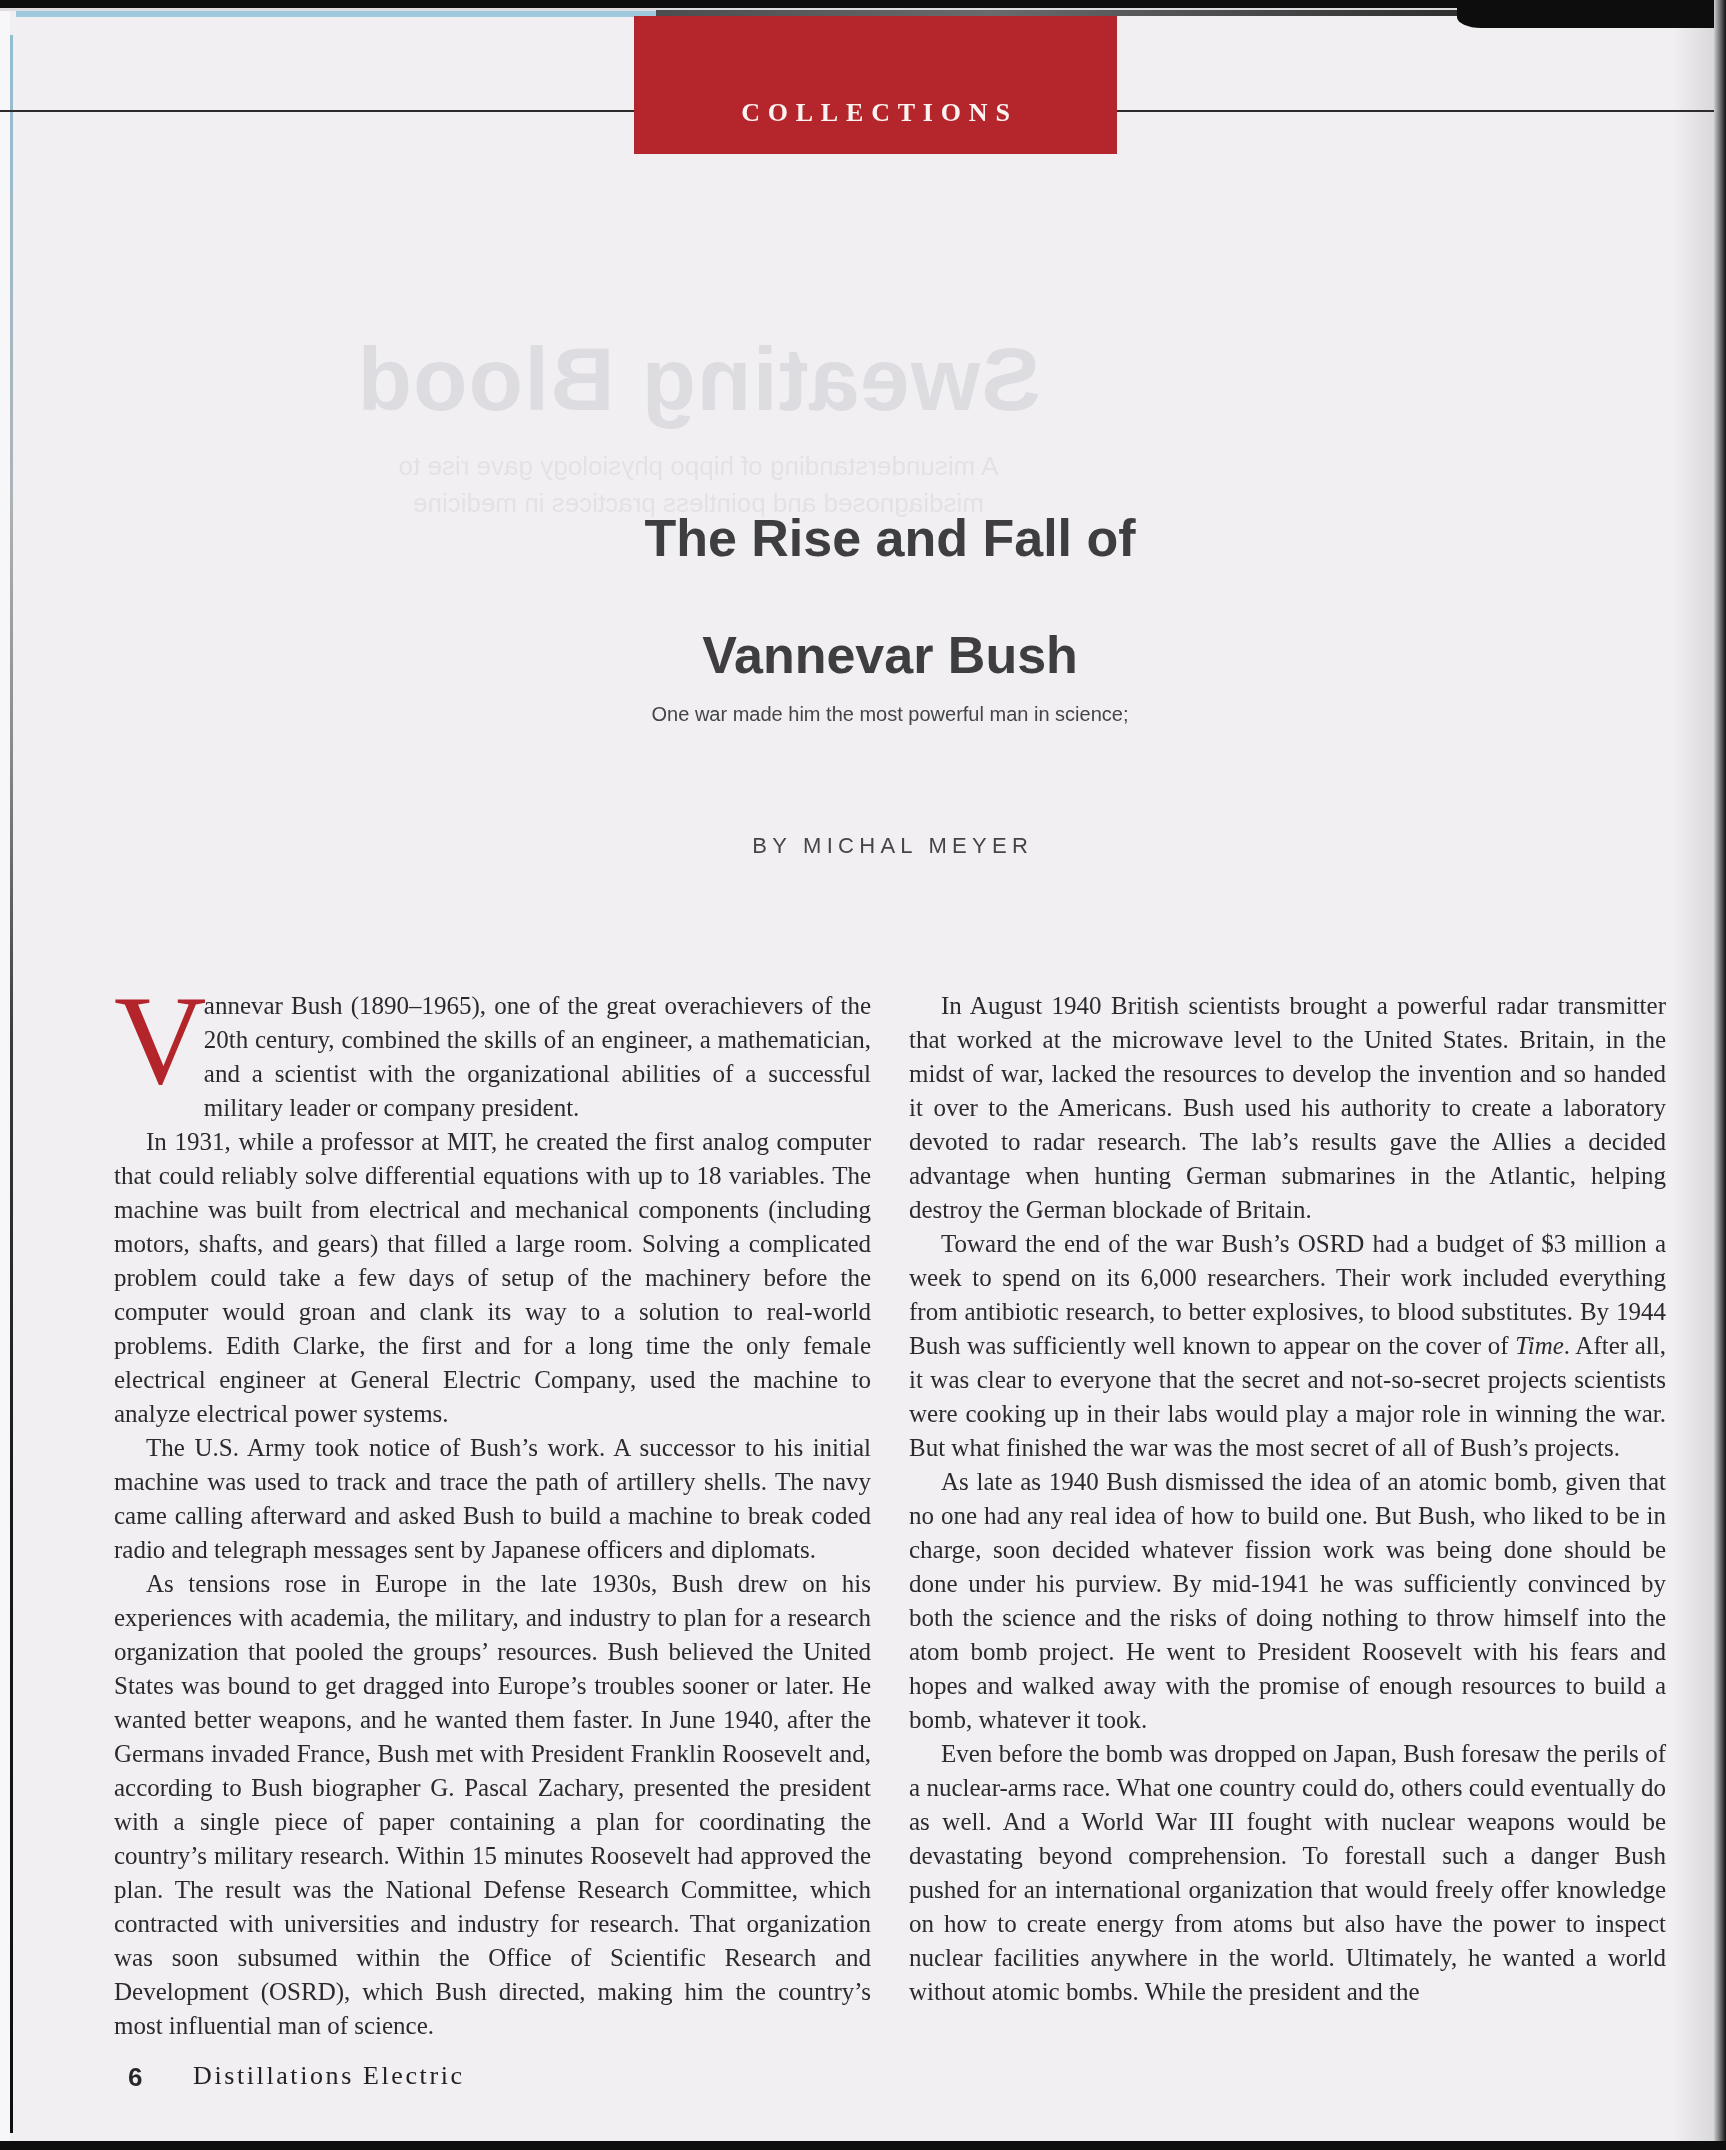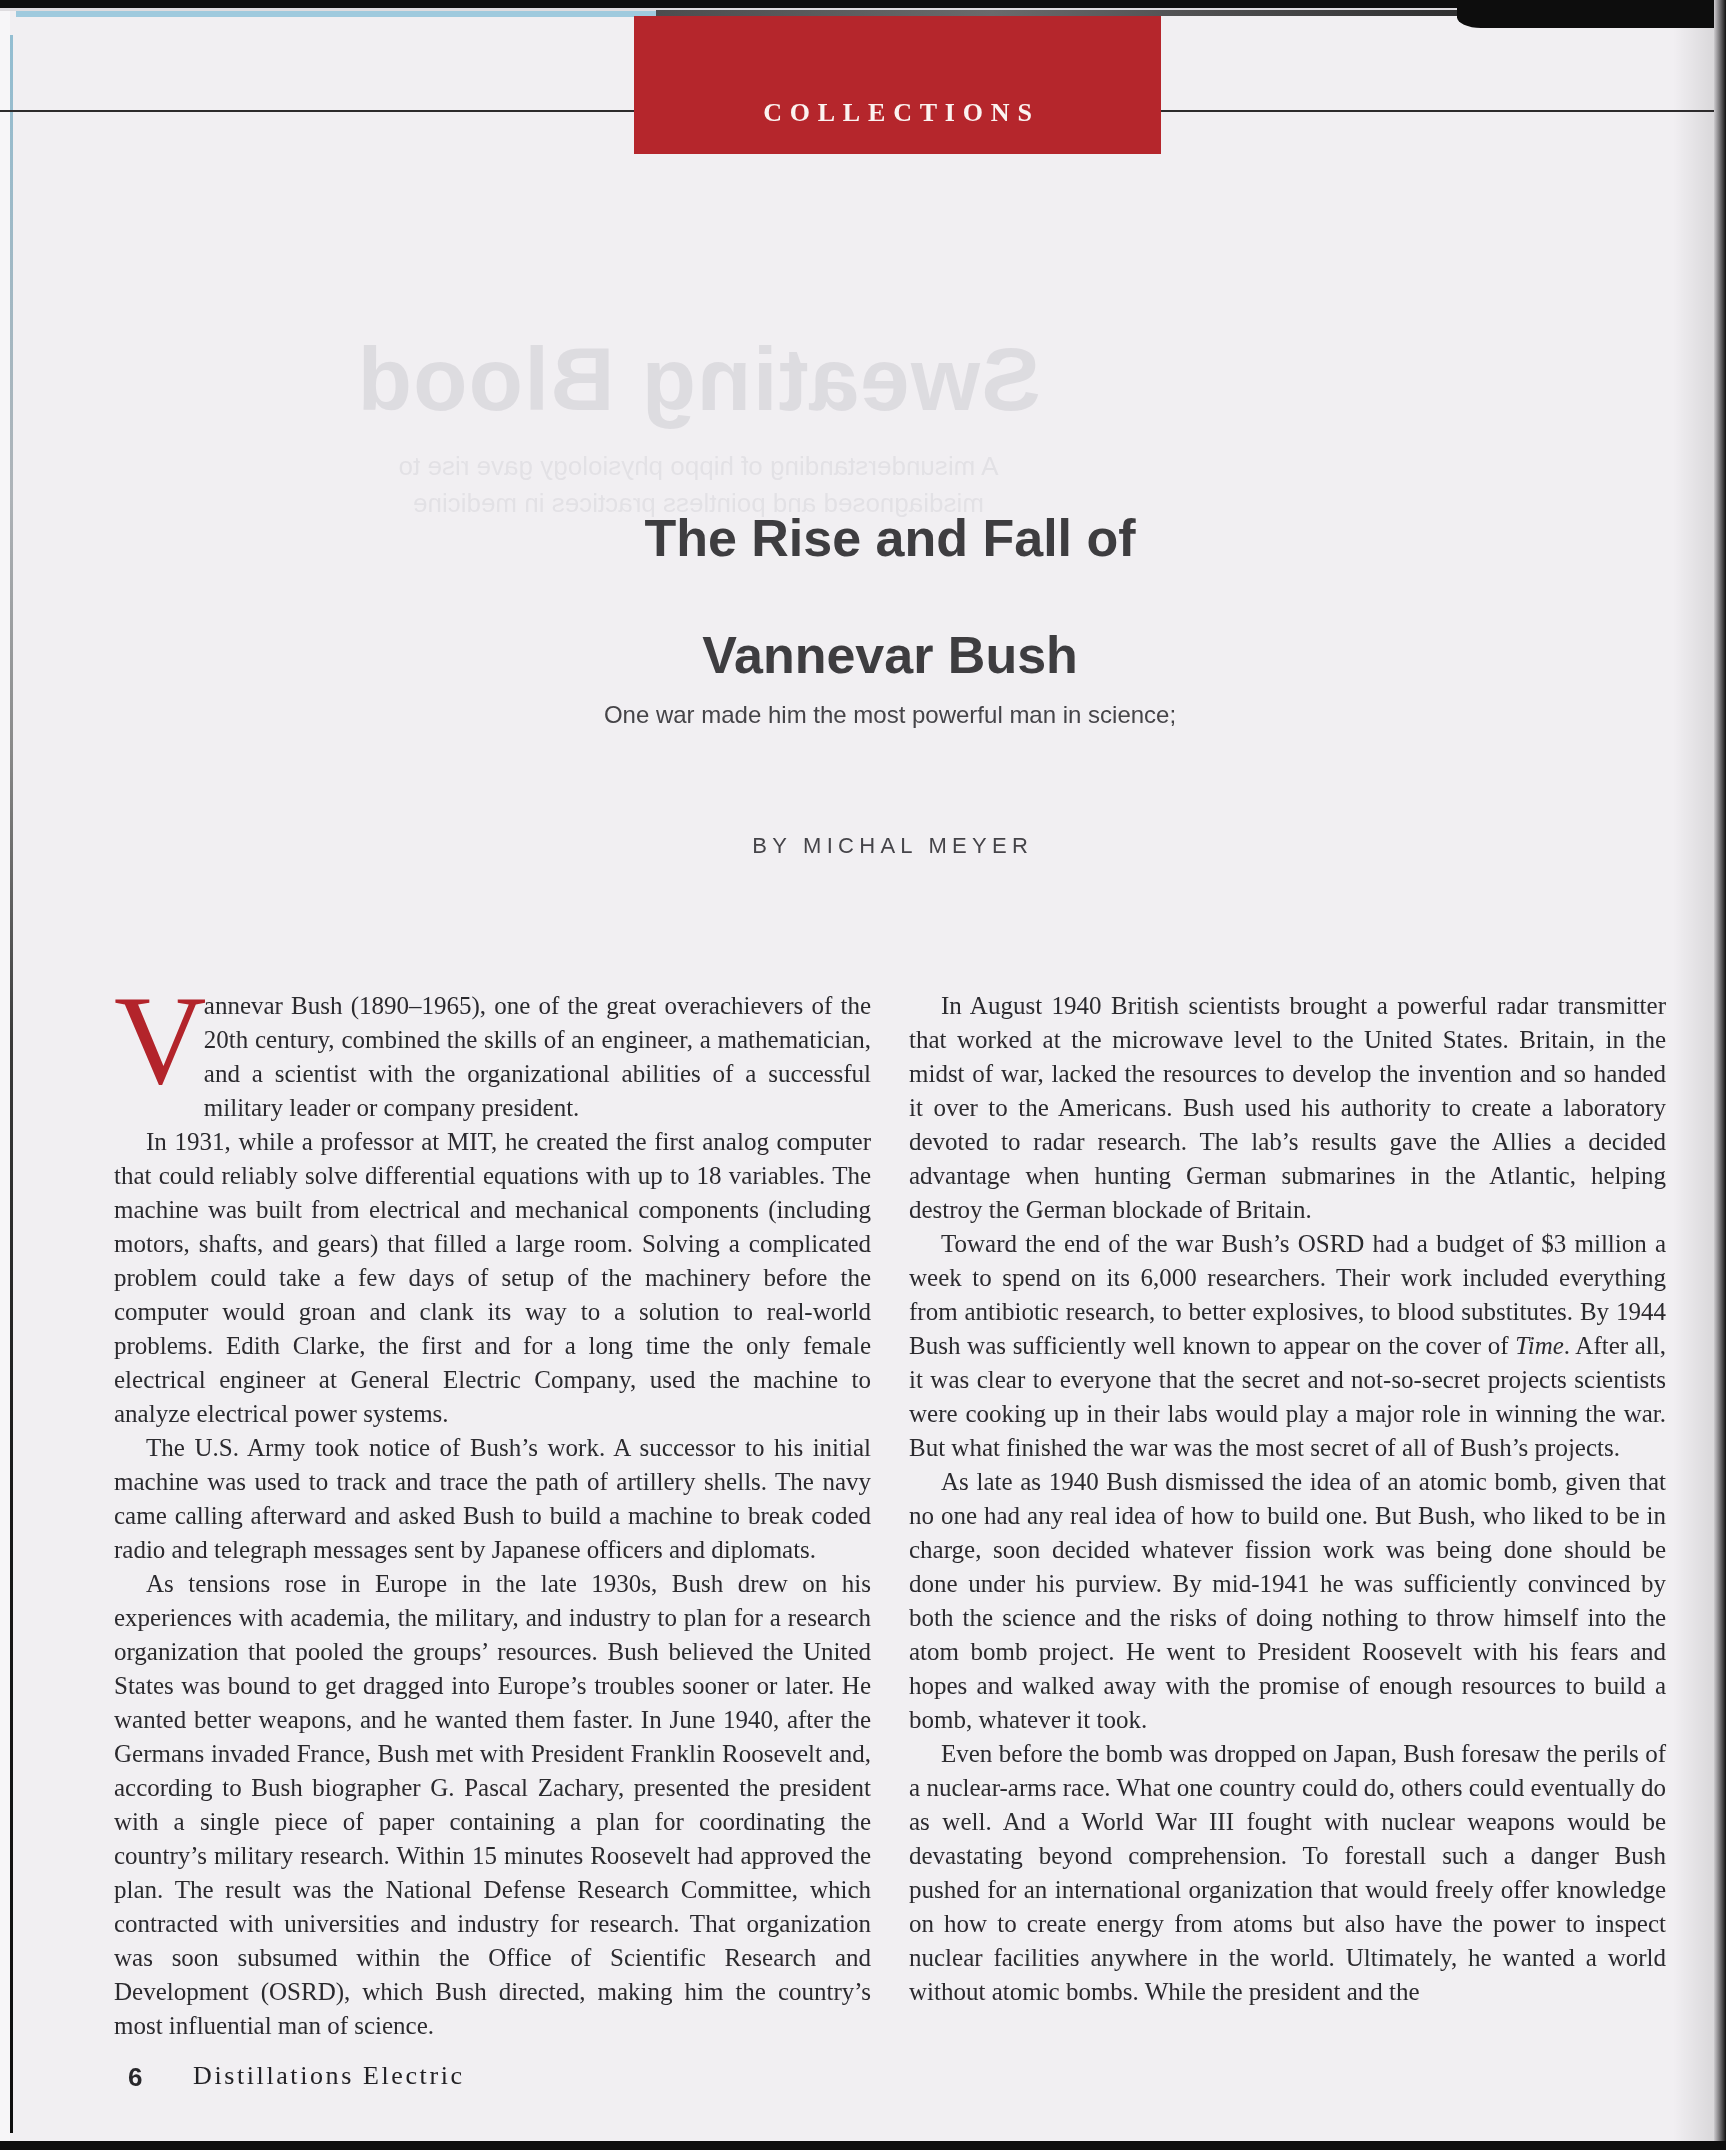--- a/index.html
+++ b/index.html
@@ -43,21 +43,20 @@
   #page-shade-right{
     position:absolute;right:10.8px;top:0;width:42px;height:2151px;
     background:linear-gradient(90deg,rgba(0,0,0,0) 0%,rgba(0,0,0,0.10) 100%);
   }
   #bottom-black-bar{position:absolute;left:0;bottom:0;width:1726px;height:10.2px;background:#0e0e0e;}
 
   
   #banner{
     position:absolute;left:634px;top:15.6px;width:483px;height:138px;
     background:#b5262c;
-    padding-left:44px;
   }
   #banner .label{
     position:absolute;left:0;top:82px;width:100%;
     text-align:center;color:#fbf3f1;
     font-family:"Liberation Serif",serif;font-weight:700;
     font-size:26px;letter-spacing:0.30em;text-indent:0.30em;
   }
 
   
   .ghost{position:absolute;left:195px;width:1007px;text-align:center;color:#9b9aa4;
@@ -68,21 +67,21 @@
 
   
   #title{
     position:absolute;left:114px;top:480px;width:1552px;text-align:center;
     font-family:"Liberation Sans",sans-serif;font-weight:700;color:#3e3d40;
     font-size:52px;line-height:117px;letter-spacing:0px;
   }
   #subtitle{
     position:absolute;left:114px;top:693px;width:1552px;text-align:center;
     font-family:"Liberation Sans",sans-serif;font-weight:400;color:#454448;
-    font-size:24px;line-height:43px;
+    font-size:20px;line-height:43px;
   }
   #byline{
     position:absolute;left:114px;top:833px;width:1552px;text-align:center;
     font-family:"Liberation Sans",sans-serif;font-weight:400;color:#454449;
     font-size:22px;letter-spacing:0.24em;text-indent:0.24em;
   }
 
   
   #columns{
     position:absolute;left:114px;top:989px;width:1552px;

